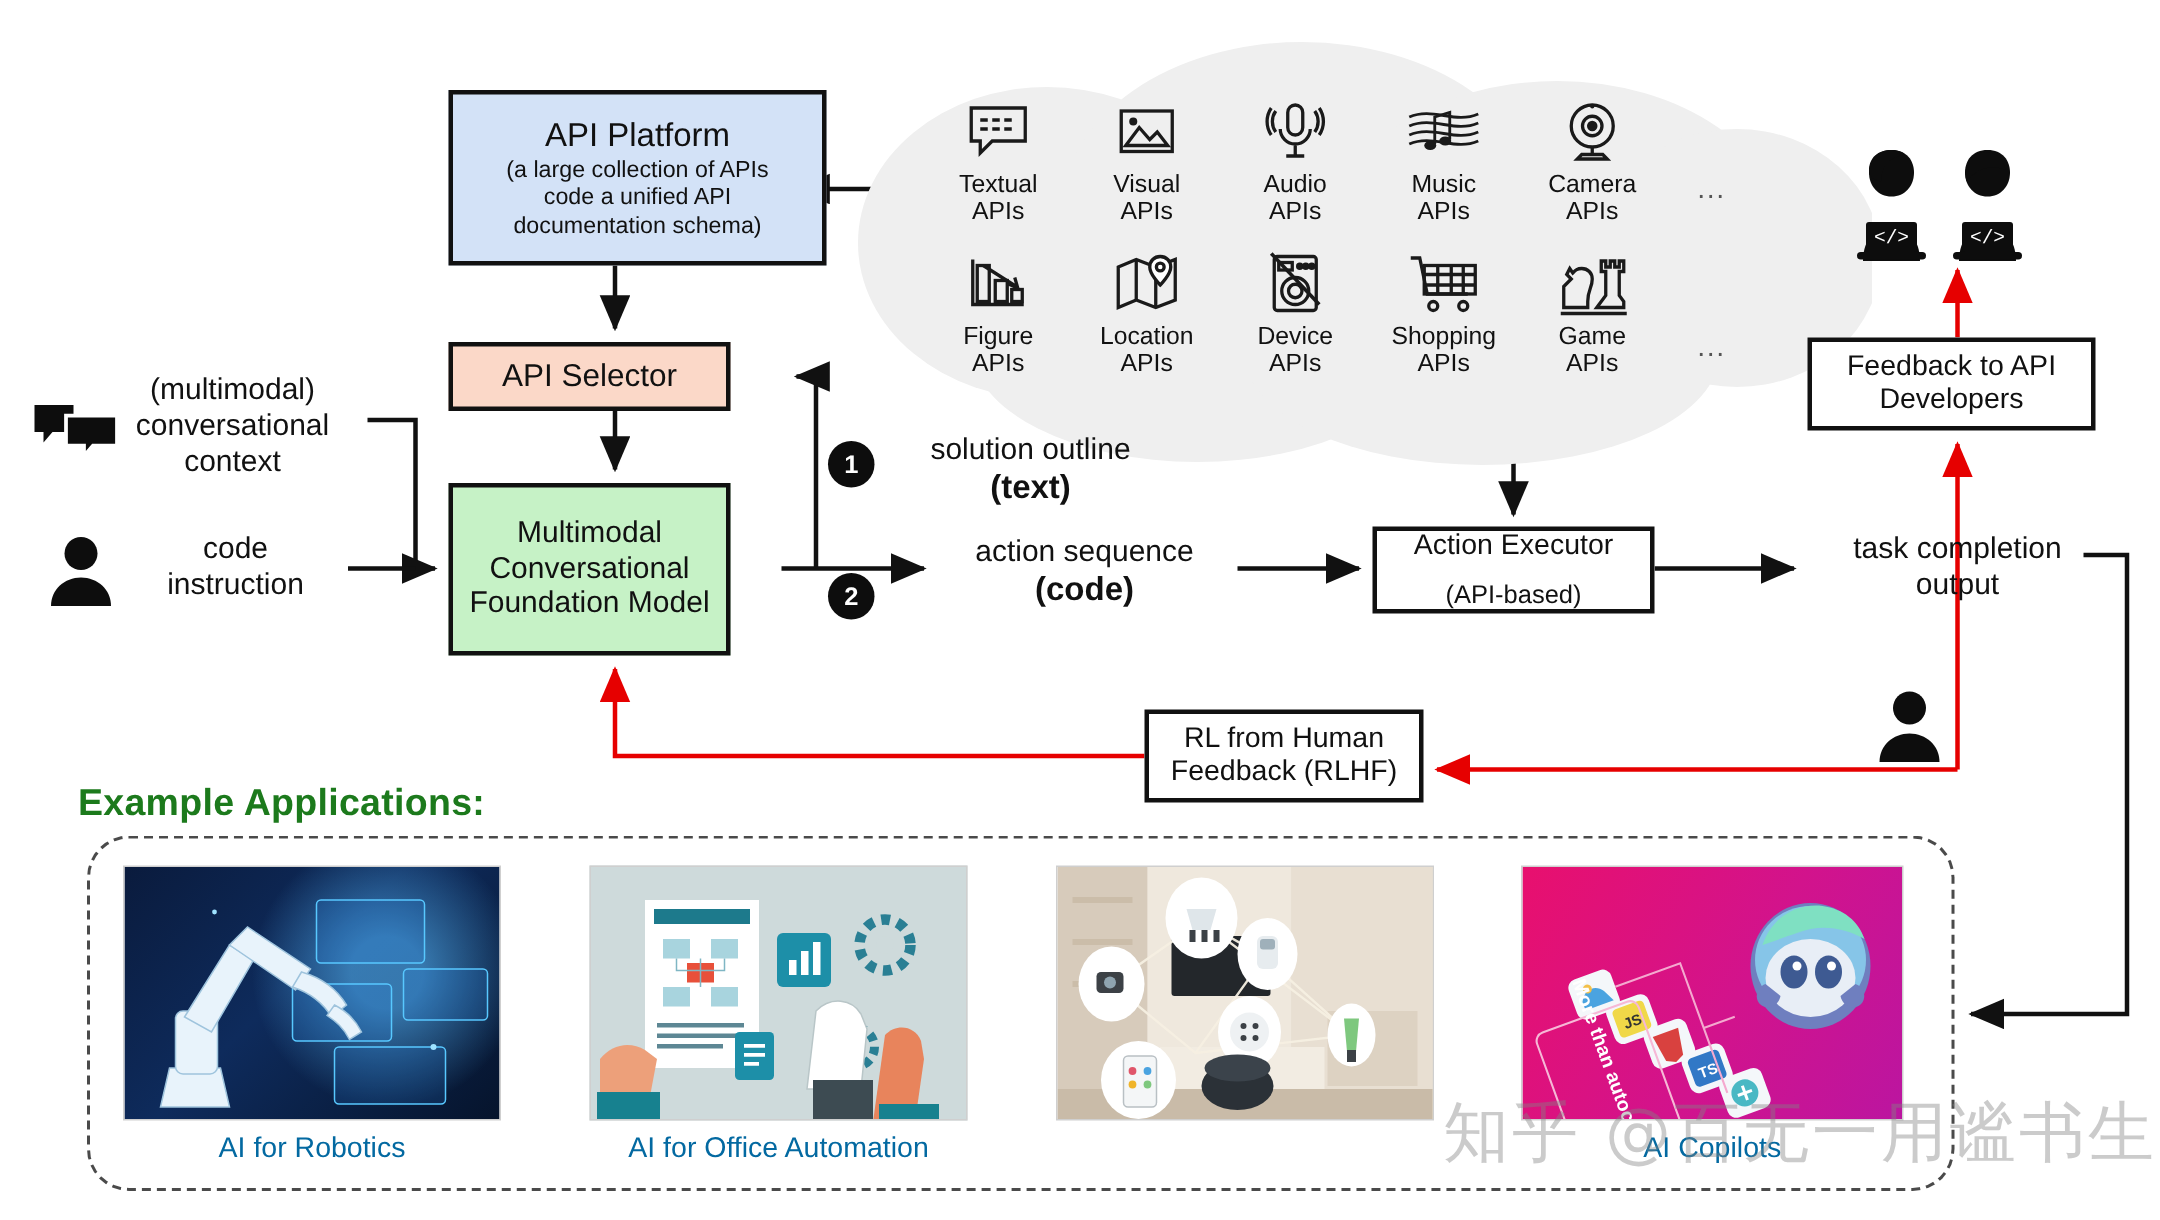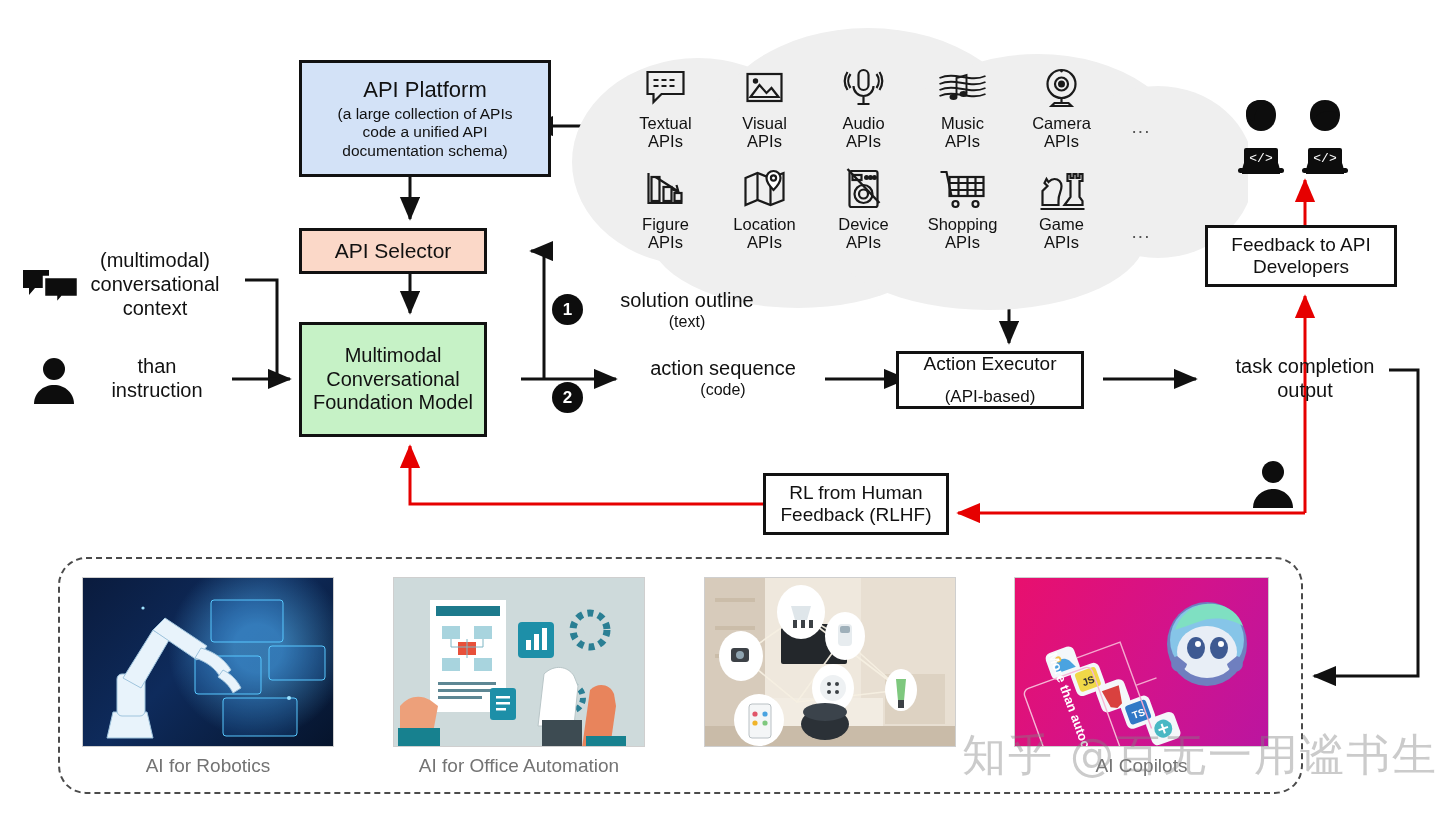--- a/index.html
+++ b/index.html
@@ -30,21 +30,21 @@
   #api-platform { left: 299px; top: 60px; width: 252px; height: 117px; background: #d3e2f7; }
   #api-platform .t1 { font-size: 22px; margin-bottom: 2px; }
   #api-platform .t2 { font-size: 15.5px; }
 
   #api-selector { left: 299px; top: 228px; width: 188px; height: 46px; background: #fbd8c8; }
   #api-selector .t1 { font-size: 21px; }
 
   #mcfm { left: 299px; top: 322px; width: 188px; height: 115px; background: #c6f2c6; }
   #mcfm .t1 { font-size: 20px; }
 
-  #action-executor { left: 896px; top: 351px; width: 188px; height: 58px; background: #ffffff; gap: 12px; }
+  #action-executor { left: 915px; top: 351px; width: 188px; height: 58px; background: #ffffff; gap: 12px; }
   #action-executor .t1 { font-size: 19px; }
   #action-executor .t2 { font-size: 17px; }
 
   #feedback-dev { left: 1205px; top: 225px; width: 192px; height: 62px; background: #ffffff; }
   #feedback-dev .t1 { font-size: 19px; }
 
   #rlhf { left: 763px; top: 473px; width: 186px; height: 62px; background: #ffffff; }
   #rlhf .t1 { font-size: 19px; }
 
   
@@ -63,21 +63,21 @@
   
   .lbl-txt { font-size: 20px; line-height: 1.2; text-align: center; }
 
   #lbl-mm-context { left: 60px; top: 248px; width: 190px; }
   #lbl-mm-context { text-align: center; }
   #lbl-user-instruction { left: 92px; top: 354px; width: 130px; }
   #lbl-solution { left: 592px; top: 288px; width: 190px; }
   #lbl-action-seq { left: 618px; top: 356px; width: 210px; }
   #lbl-task-output { left: 1200px; top: 354px; width: 210px; }
 
-  .sub { font-size: 16px; }
+  .sub { font-size: 22px; font-weight: bold; }
 
   
   .badge {
     width: 31px; height: 31px; border-radius: 50%;
     background: #0d0d0d; color: #fff;
     display:flex; align-items:center; justify-content:center;
     font-size: 17px; font-weight: bold;
   }
   #badge-1 { left: 552px; top: 294px; }
   #badge-2 { left: 552px; top: 382px; }
@@ -97,21 +97,21 @@
     font-size: 25px; font-weight: bold; color: #1c7a1c;
     letter-spacing: .2px;
   }
   #apps-box {
     left: 58px; top: 557px; width: 1245px; height: 237px;
     border: 2px dashed #4a4a4a; border-radius: 28px;
     background: #fff;
   }
   .app-cell { position: absolute; top: 577px; text-align:center; }
   .app-thumb { width: 252px; height: 170px; border: 1px solid #cfcfcf; position: relative; overflow: hidden; }
-  .app-cap { margin-top: 8px; font-size: 19px; color: #737373; }
+  .app-cap { margin-top: 8px; font-size: 19px; color: #0369a1; }
 
   #app-0 { left: 82px; }
   #app-1 { left: 393px; }
   #app-2 { left: 704px; }
   #app-3 { left: 1014px; }
   #app-3 .app-thumb { width: 255px; }
 
   
   .th-rob { background:
       radial-gradient(circle at 70% 42%, rgba(90,190,255,.55) 0 12%, rgba(0,0,0,0) 45%),
@@ -376,21 +376,21 @@
     <div class="t1">Feedback (RLHF)</div>
   </div>
 
   <div class="abs lbl-txt" id="lbl-mm-context">
     <div>(multimodal)</div>
     <div>conversational</div>
     <div>context</div>
   </div>
 
   <div class="abs lbl-txt" id="lbl-user-instruction">
-    <div>than</div>
+    <div>code</div>
     <div>instruction</div>
   </div>
 
   <div class="abs lbl-txt" id="lbl-solution">
     <div>solution outline</div>
     <div class="sub">(text)</div>
   </div>
 
   <div class="abs lbl-txt" id="lbl-action-seq">
     <div>action sequence</div>
@@ -442,20 +442,21 @@
         <path d="M29 2c10 0 15 7 15 15 0 9-6 16-15 16s-15-7-15-16C14 9 19 2 29 2z"></path>
         <path d="M15 13c3-8 10-11 17-9 5 2 8 6 9 11-6-2-13-2-18 1-3 2-6 4-8 7-1-4-1-7 0-10z" fill="#0d0d0d"></path>
         <path d="M10 76c0-14 8-23 19-23s19 9 19 23z"></path>
       </g>
       <rect x="12" y="50" width="34" height="20" rx="2" fill="#0d0d0d"></rect>
       <rect x="6" y="70" width="46" height="5" rx="2.5" fill="#0d0d0d"></rect>
       <text x="29" y="64" font-family="'Liberation Mono', monospace" font-size="13" fill="#fff" text-anchor="middle">&lt;/&gt;</text>
     </svg>
   </div>
 
+  <div class="abs" id="apps-title">Example Applications:</div>
 
   <div class="abs" id="apps-box"></div>
 
   <div class="app-cell" id="app-0">
     <div class="app-thumb th-rob">
       <svg viewBox="0 0 252 170" width="252" height="170">
         <g stroke="#58c8ff" stroke-width="1" fill="rgba(40,130,220,.18)">
           <rect x="128" y="22" width="72" height="42" rx="3"></rect>
           <rect x="112" y="78" width="66" height="38" rx="3"></rect>
           <rect x="186" y="68" width="56" height="34" rx="3"></rect>

